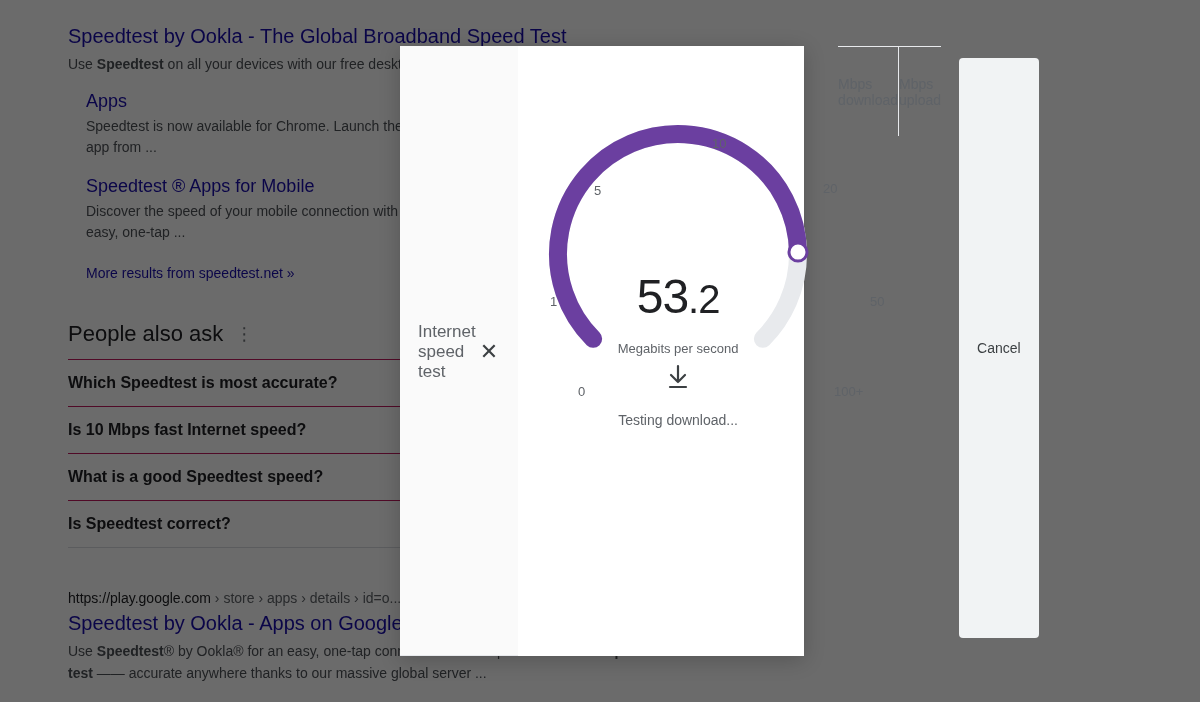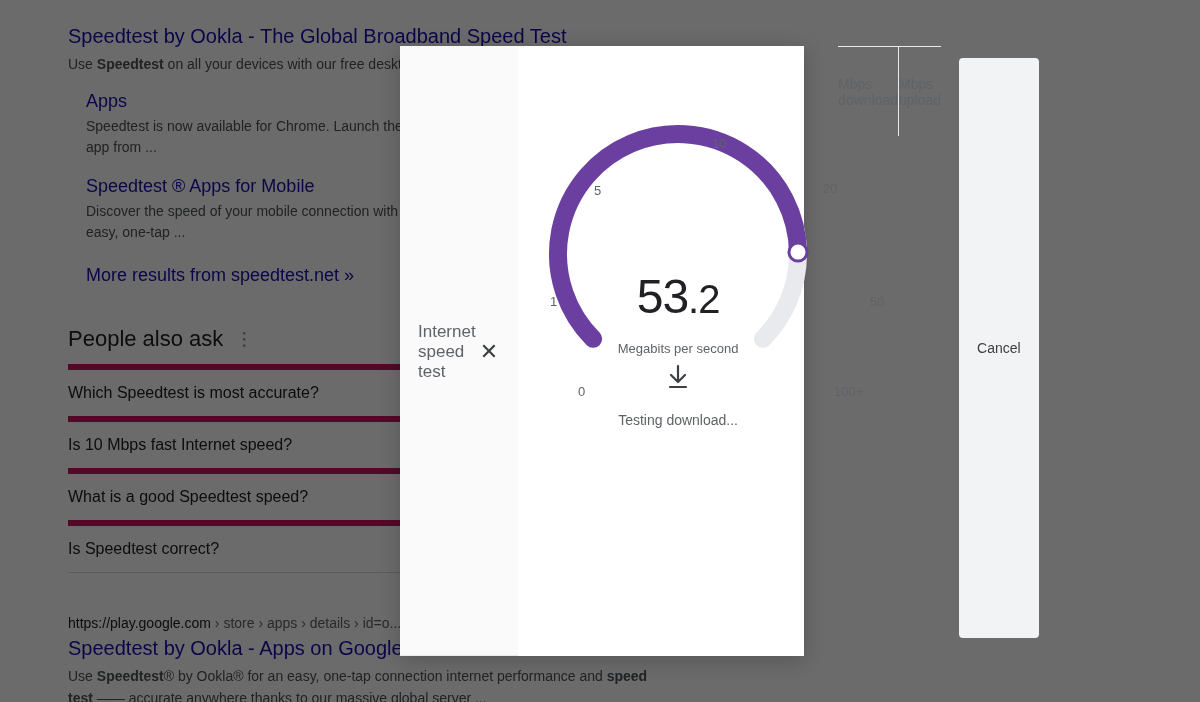--- a/index.html
+++ b/index.html
@@ -40,42 +40,43 @@
     color: #1a0dab;
     font-size: 18px;
     display: inline-block;
     margin-bottom: 4px;
   }
   .sitelink-desc {
     color: #4d5156;
     font-size: 14px;
     line-height: 1.5;
   }
-  .more-link { color: #1a0dab; font-size: 18px; display: inline-block; margin-top: 4px; }
+  .more-link { color: #1a0dab; font-size: 14px; display: inline-block; margin-top: 4px; }
 
   .paa {
     margin-top: 40px;
     width: 652px;
   }
   .paa-heading {
     font-size: 22px;
     font-weight: 400;
     color: #202124;
     margin-bottom: 12px;
     display: flex;
     align-items: center;
     gap: 12px;
   }
   .paa-dots { color: #70757a; font-size: 18px; letter-spacing: -2px; }
   .paa-item {
-    border-top: 6px solid #be185d;
+    border-top: 1px solid #be185d;
     padding: 14px 0;
     font-size: 16px;
     color: #202124;
     cursor: pointer;
+    font-weight: bold;
   }
   .paa-item:last-child { border-bottom: 1px solid #dadce0; }
 
   .result2 { margin-top: 42px; width: 652px; }
   .breadcrumb { color: #202124; font-size: 14px; margin-bottom: 4px; }
   .breadcrumb .dim { color: #5f6368; }
 
   
   .scrim {
     position: absolute;

